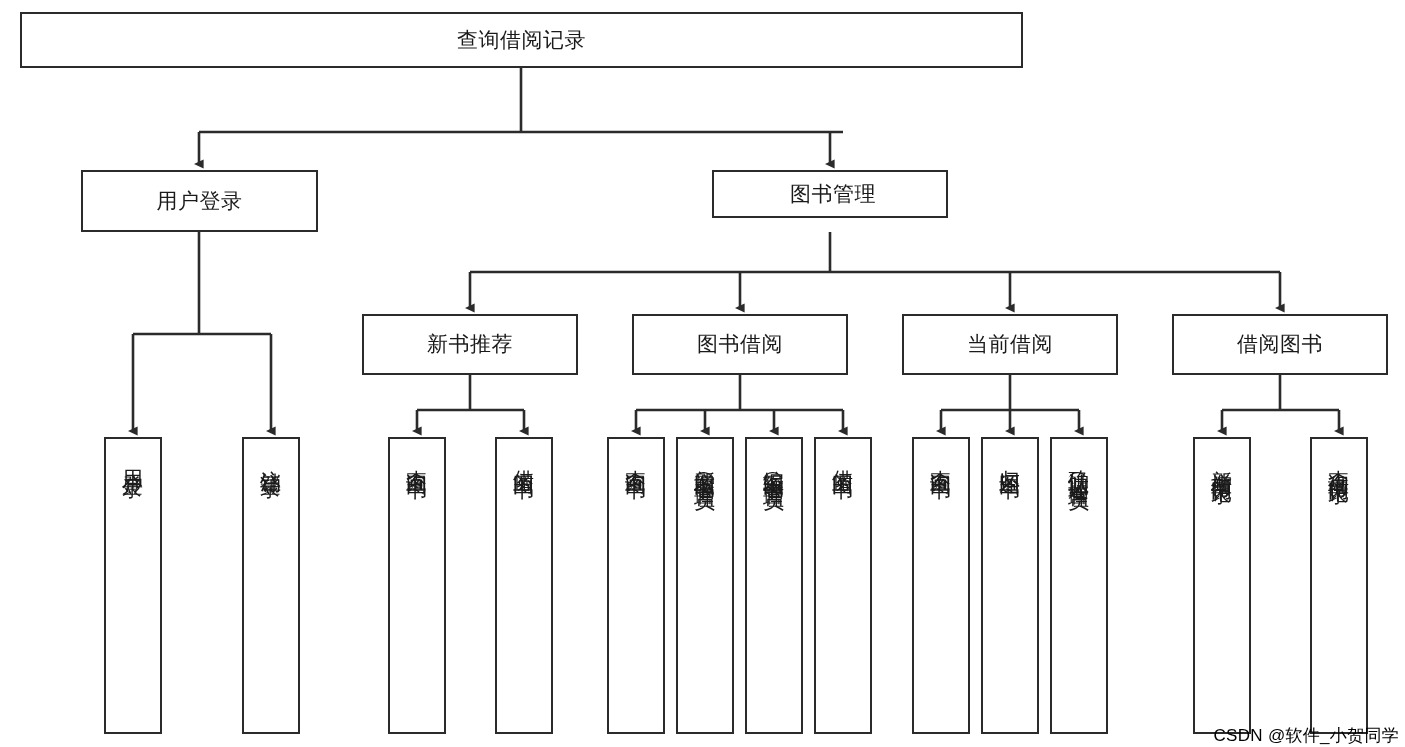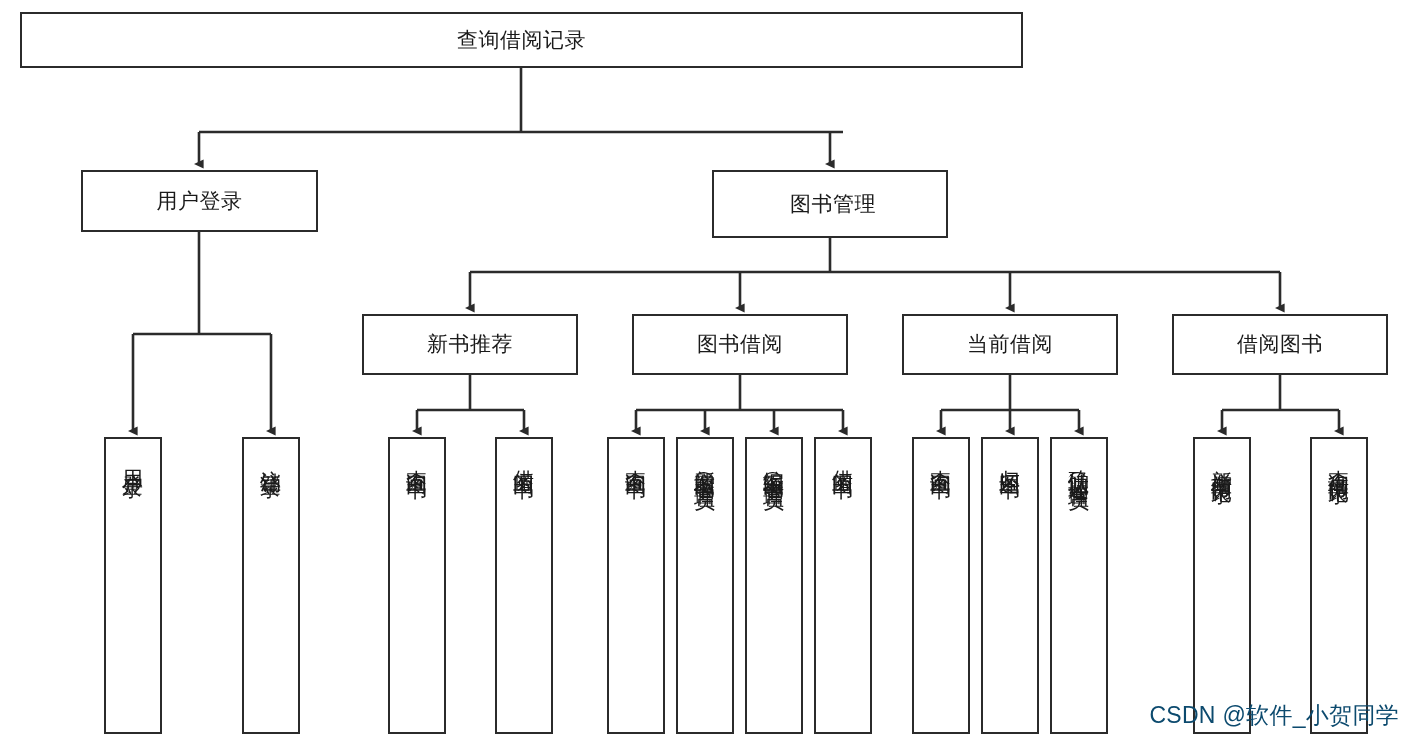--- a/index.html
+++ b/index.html
@@ -56,23 +56,23 @@
     writing-mode: vertical-rl;
     text-orientation: upright;
     font-size: 21px;
     line-height: 1.0;
     letter-spacing: 3px;
     white-space: nowrap;
   }
   #watermark {
     position: absolute;
     right: 6px;
-    bottom: 16px;
-    font-size: 23px;
-    color: #0c4a6e;
+    bottom: 0;
+    font-size: 17px;
+    color: #000000;
     z-index: 5;
     white-space: nowrap;
     letter-spacing: 0.3px;
   }
 </style>
 </head>
 <body>
 
 <div id="diagram-root">
 
@@ -126,21 +126,21 @@
     </g>
   </svg>
 
   <div class="node h" style="left:20px; top:12px; width:1003px; height:56px;">
     <span class="label">查询借阅记录</span>
   </div>
 
   <div class="node h" style="left:81px; top:170px; width:237px; height:62px;">
     <span class="label">用户登录</span>
   </div>
-  <div class="node h" style="left:712px; top:170px; width:236px; height:68px;padding-left:6px;">
+  <div class="node h" style="left:712px; top:170px; width:236px; height:48px;padding-left:6px;">
     <span class="label">图书管理</span>
   </div>
 
   <div class="node h" style="left:362px; top:314px; width:216px; height:61px;">
     <span class="label">新书推荐</span>
   </div>
   <div class="node h" style="left:902px; top:314px; width:216px; height:61px;">
     <span class="label">当前借阅</span>
   </div>
   <div class="node h" style="left:632px; top:314px; width:216px; height:61px;">

